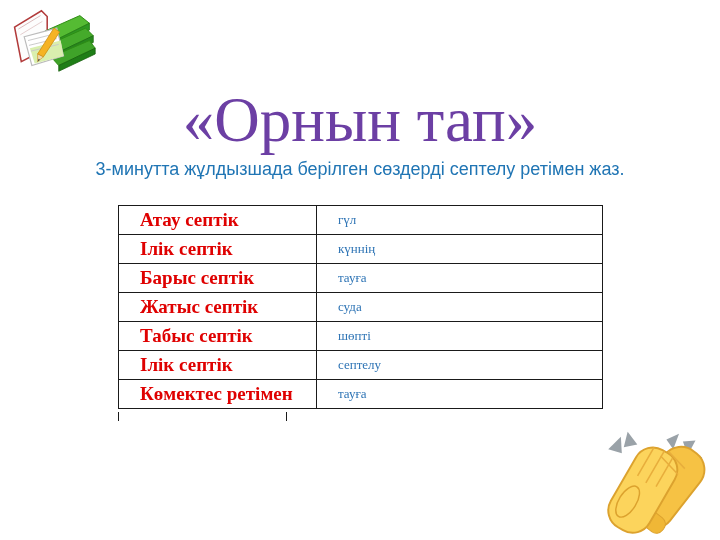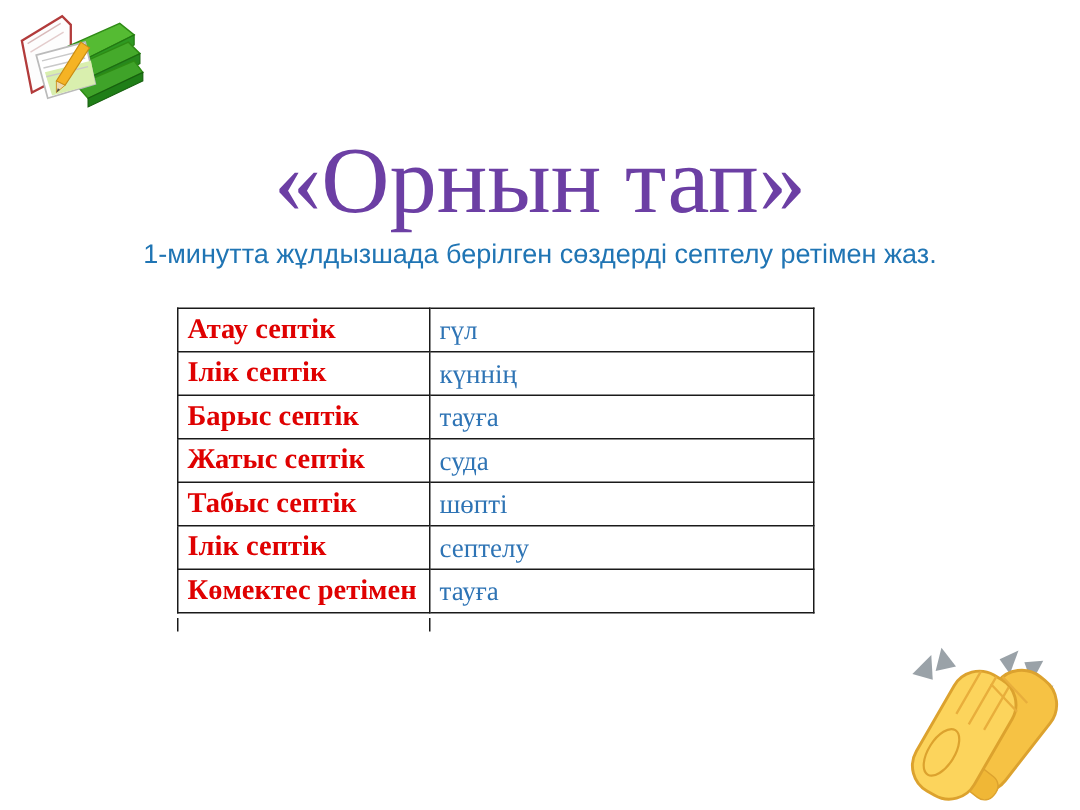--- a/index.html
+++ b/index.html
@@ -37,34 +37,34 @@
     font-size:18px;
     color:#2075B4;
   }
   .cases-table-wrap {
     position:absolute; left:118px; top:205px;
   }
   table.cases-table { border-collapse:collapse; }
   table.cases-table td {
     border:1px solid #1a1a1a;
     height:28px;
-    padding:0 6px;
+    padding:0 21px;
     vertical-align:middle;
     background:#ffffff;
   }
   td.case-cell {
     width:155px;
     font-family:"Liberation Serif", serif;
     font-weight:bold; font-size:19px;
     color:#DF0101;
   }
   td.word-cell {
     width:243px;
     font-family:"Liberation Serif", serif;
-    font-size:18px;
+    font-size:13px;
     color:#2E74B5;
   }
   .cutoff-frag {
     position:absolute;
     width:1px; height:9px;
     background:#1a1a1a;
     top:412px;
   }
   .cutoff-left { left:118px; }
   .cutoff-mid  { left:286px; }
@@ -96,21 +96,21 @@
     <path d="M20 36 L48 29 M21 41 L50 34 M23 47 L52 40" stroke="#c9c9c9" stroke-width="1" fill="none"></path>
 
     <polygon points="47,23 53,27 36,53 30,50" fill="#F5B324" stroke="#C98C12" stroke-width="0.8"></polygon>
     <polygon points="30,50 36,53 30,58" fill="#EDD9B0" stroke="#C98C12" stroke-width="0.6"></polygon>
     <polygon points="31,55 32.5,56 30,58" fill="#4a4a4a"></polygon>
   </svg>
 
 
   <div class="main-title">«Орнын тап»</div>
 
-  <div class="instruction">1-минутта жұлдызшада берілген сөздерді септелу ретімен жаз.</div>
+  <div class="instruction">3-минутта жұлдызшада берілген сөздерді септелу ретімен жаз.</div>
 
   <div class="cases-table-wrap">
     <table class="cases-table">
       <tbody>
         <tr>
           <td class="case-cell">Атау септік</td>
           <td class="word-cell">гүл</td>
         </tr>
         <tr>
           <td class="case-cell">Ілік септік</td>

